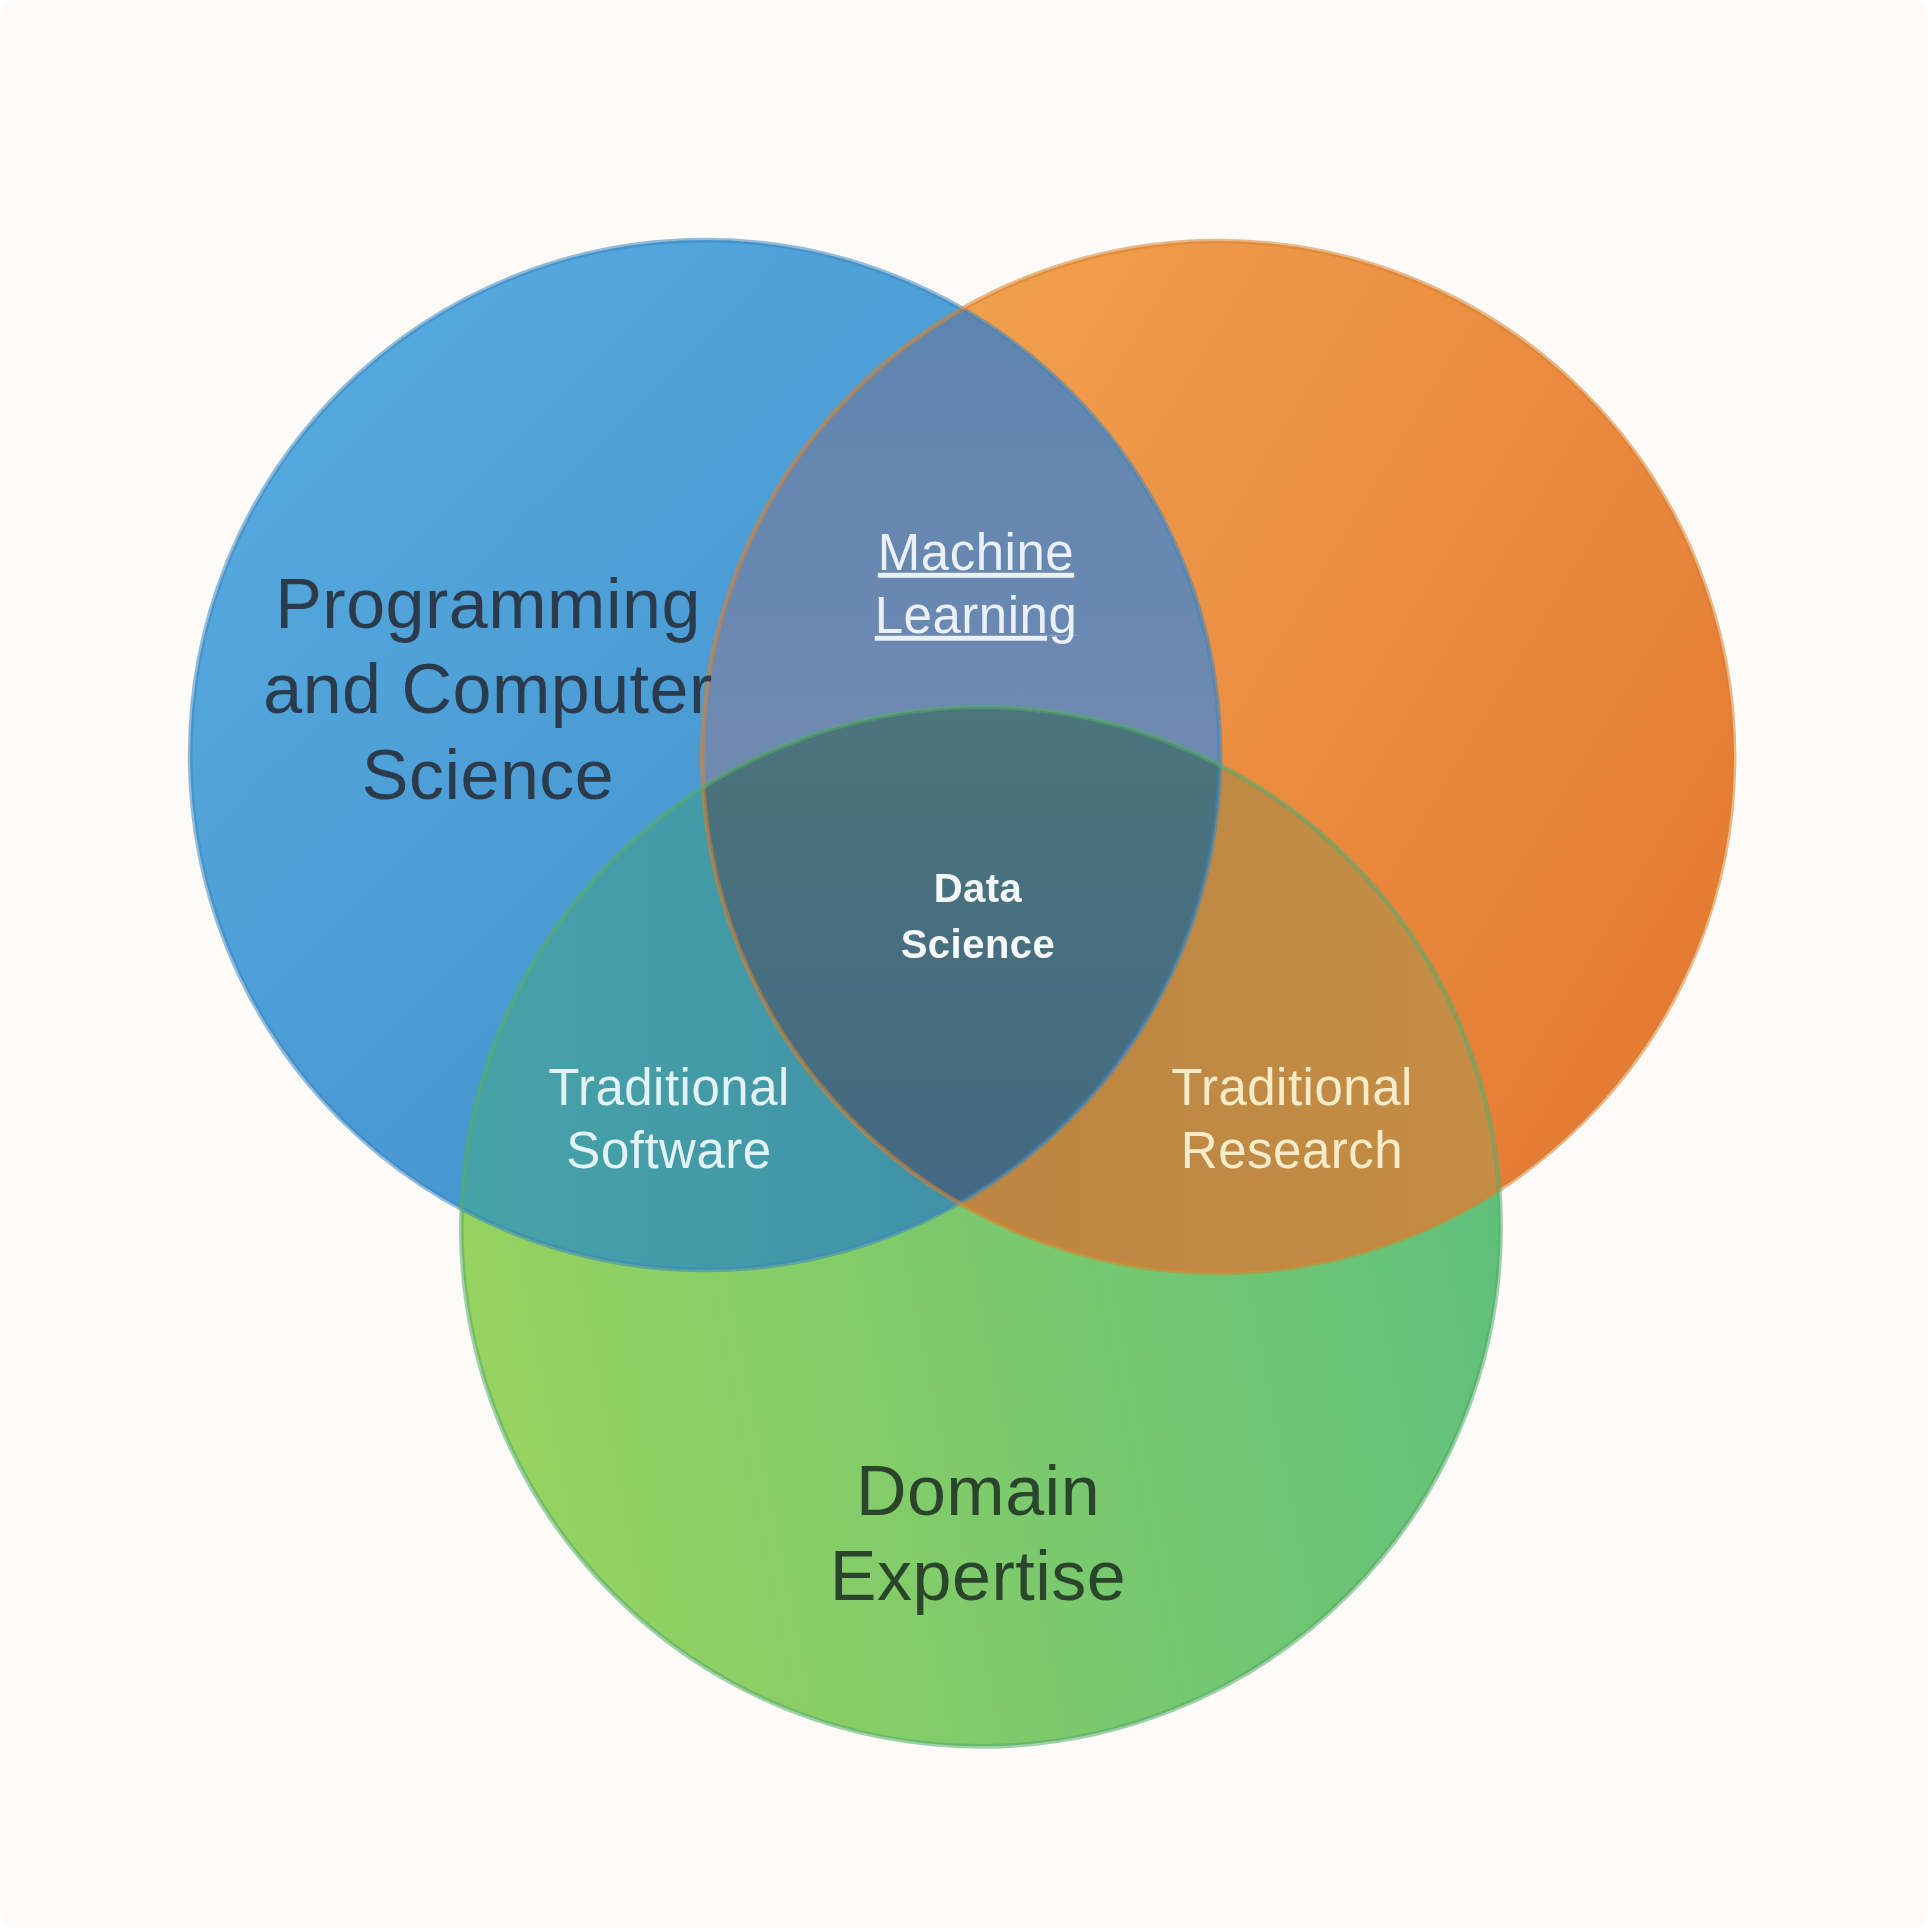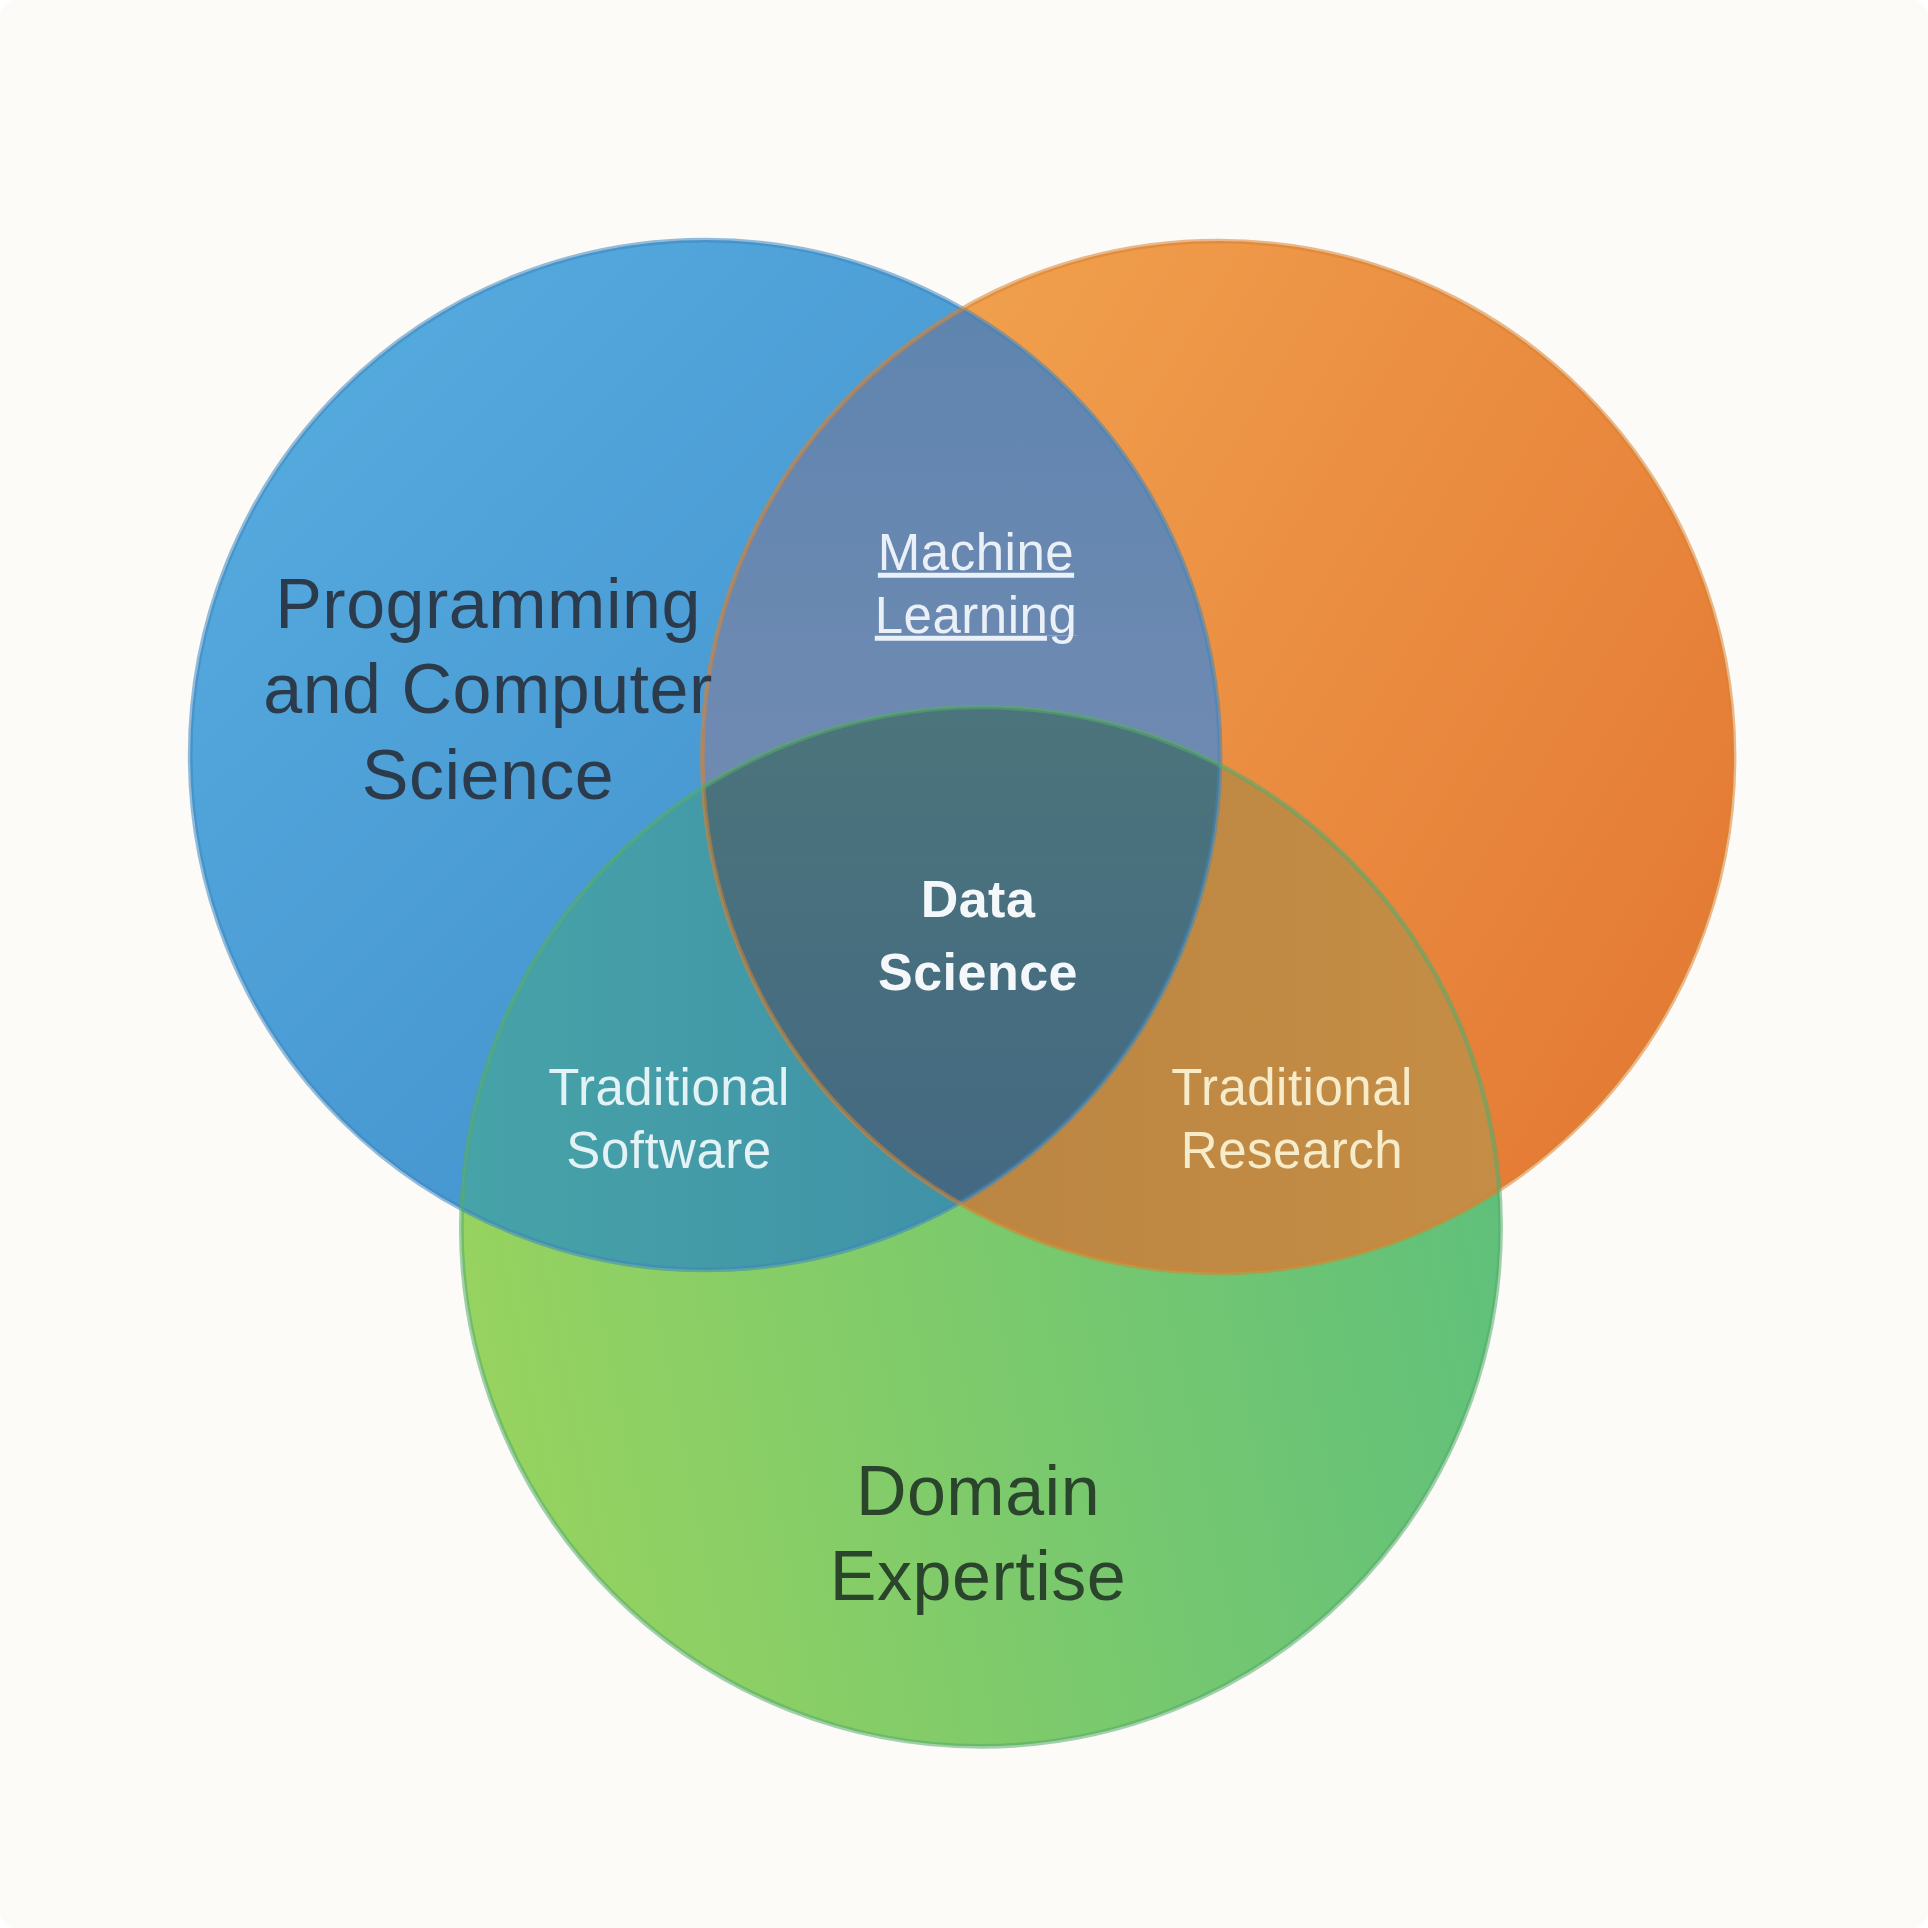--- a/index.html
+++ b/index.html
@@ -8,21 +8,21 @@
   .stage svg { position: absolute; left: 0; top: 0; }
   .label {
     position: absolute;
     transform: translate(-50%, -50%);
     text-align: center;
     white-space: pre-line;
     letter-spacing: 0.5px;
   }
   .label.main    { font-size: 70px; line-height: 1.22; font-weight: 400; }
   .label.overlap { font-size: 51px; line-height: 1.24; font-weight: 400; }
-  .label.ds      { font-size: 52px; line-height: 1.40; font-weight: 700; margin-top: 20px; }
+  .label.ds      { font-size: 40px; line-height: 1.40; font-weight: 700; }
 </style>
 </head>
 <body>
 
 <div class="stage" id="stage">
 
   <svg width="1928" height="1928" viewBox="0 0 2048 2048">
     <defs>
       <linearGradient id="gBlue" x1="0" y1="0" x2="1" y2="1">
         <stop offset="0" stop-color="#58aee0"></stop>

